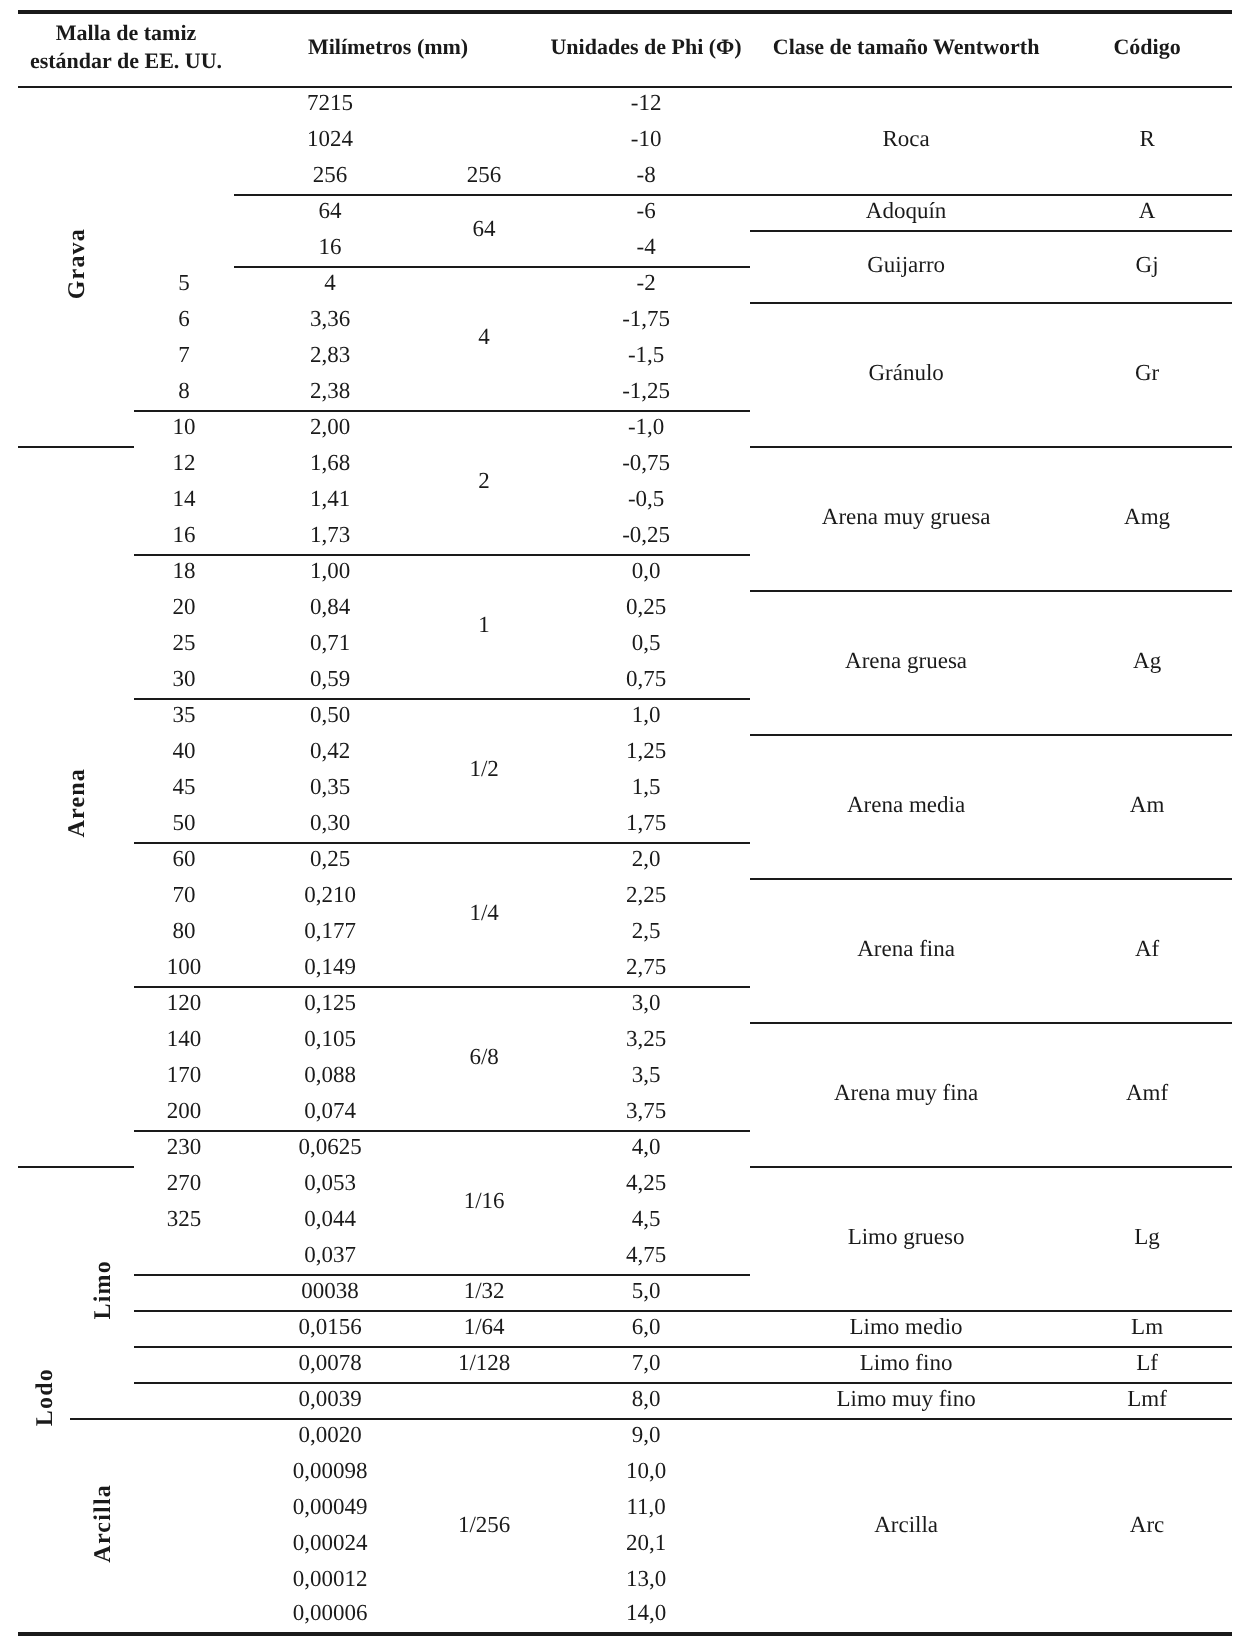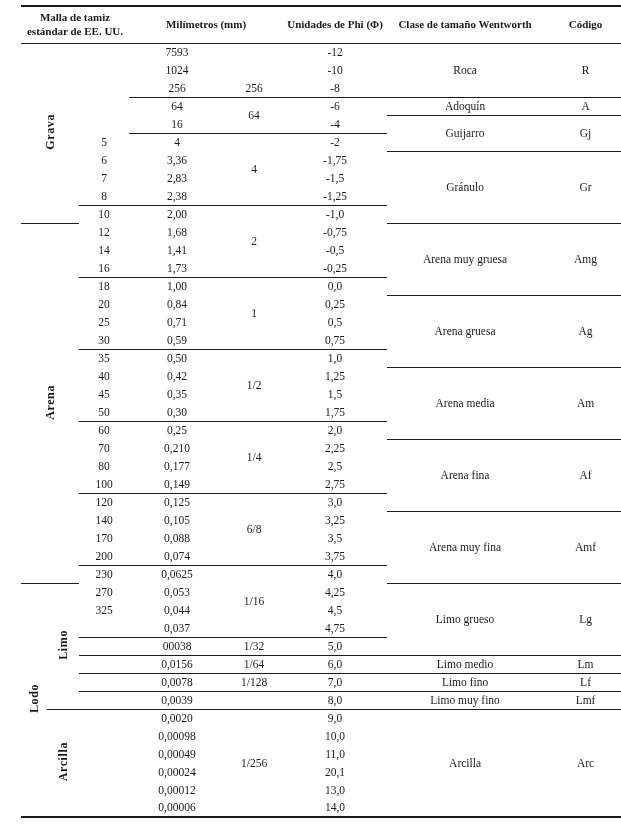--- a/index.html
+++ b/index.html
@@ -8,21 +8,21 @@
     padding: 0;
     background: #ffffff;
     width: 621px;
     height: 825px;
     font-family: "Liberation Serif", serif;
     color: #1a1a1a;
   }
   .page {
     width: 621px;
     height: 825px;
-    padding: 5px 21px;
+    padding: 5px 9px;
   }
   table.grain {
     border-collapse: collapse;
     table-layout: fixed;
     width: 607px;
     border-top: 2px solid #1a1a1a;
     border-bottom: 2px solid #1a1a1a;
   }
   th {
     font-weight: bold;
@@ -75,21 +75,21 @@
         <th colspan="2">Milímetros (mm)</th>
         <th>Unidades de Phi (Φ)</th>
         <th>Clase de tamaño Wentworth</th>
         <th>Código</th>
       </tr>
     </thead>
     <tbody>
         <tr>
           <td rowspan="10" colspan="2" class="side bb"><span class="vert">Grava</span></td>
           <td rowspan="5" class="sieve"></td>
-          <td class="mm"><span>7593</span></td>
+          <td class="mm"><span>7215</span></td>
           <td rowspan="2" class="mmg"></td>
           <td class="phi"><span>-12</span></td>
           <td rowspan="3" class="wclass bb"><span>Roca</span></td>
           <td rowspan="3" class="code bb"><span>R</span></td>
         </tr>
         <tr>
           <td class="mm"><span>1024</span></td>
           <td class="phi"><span>-10</span></td>
         </tr>
         <tr>

